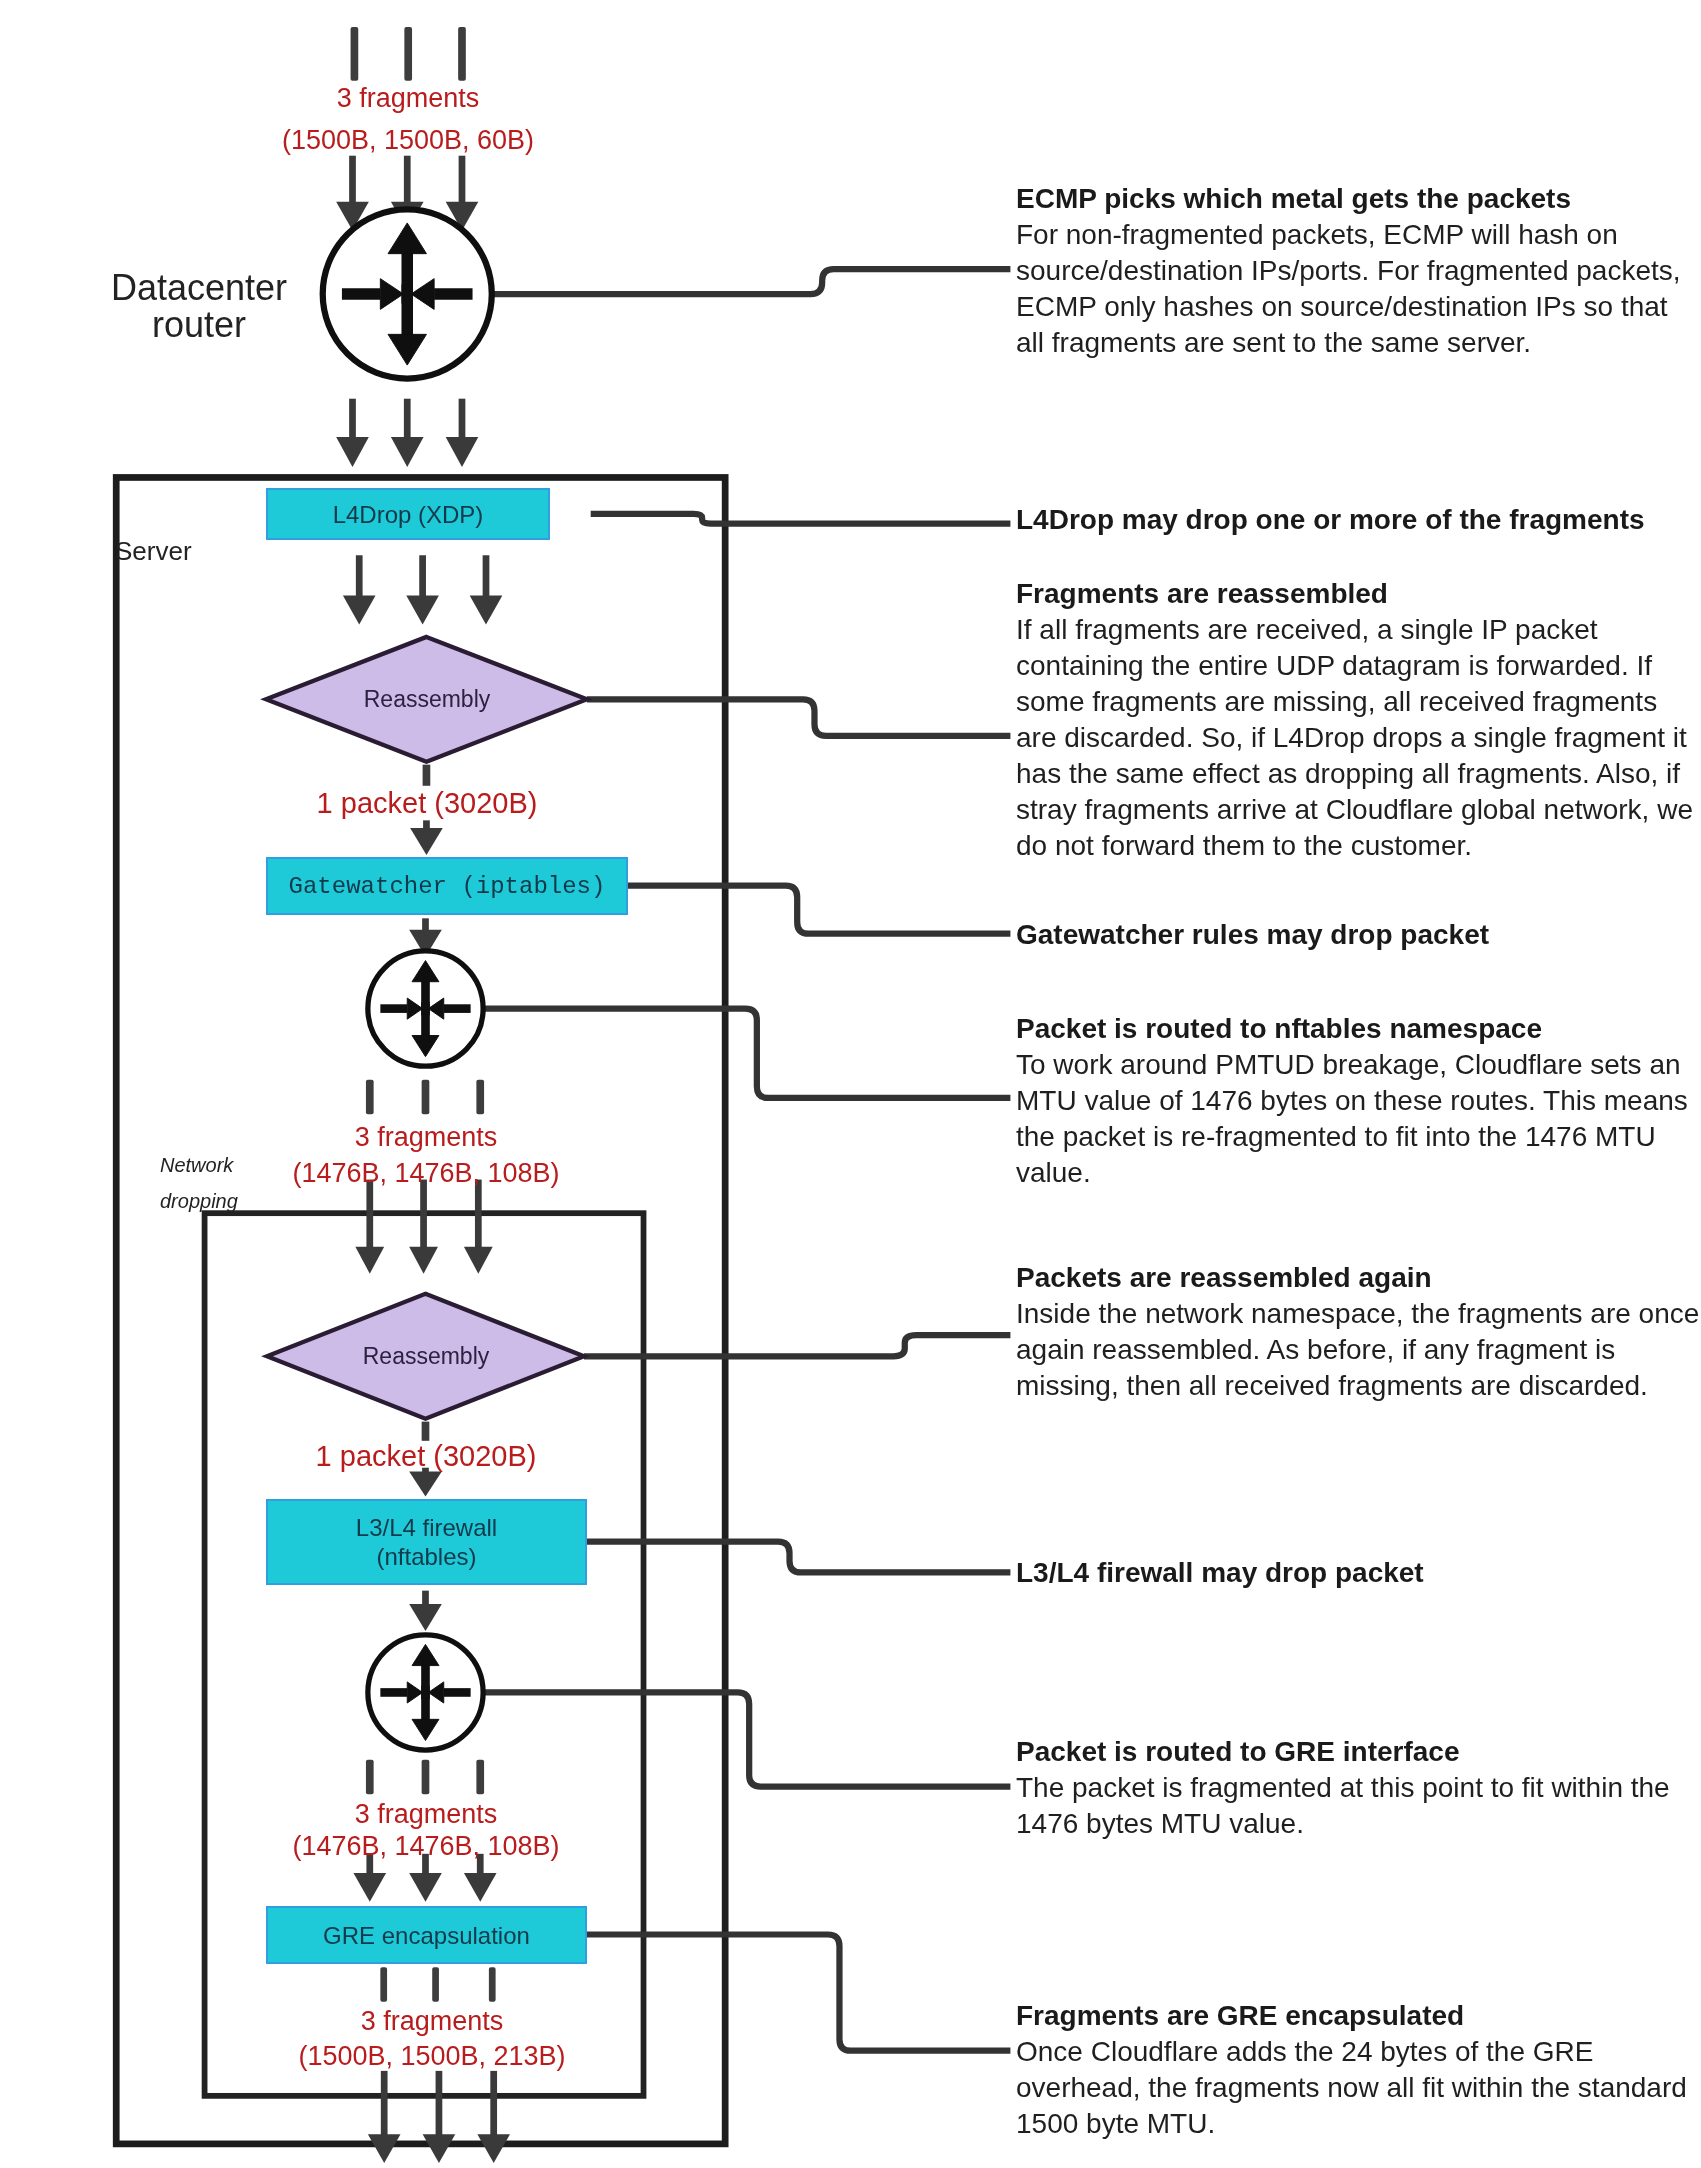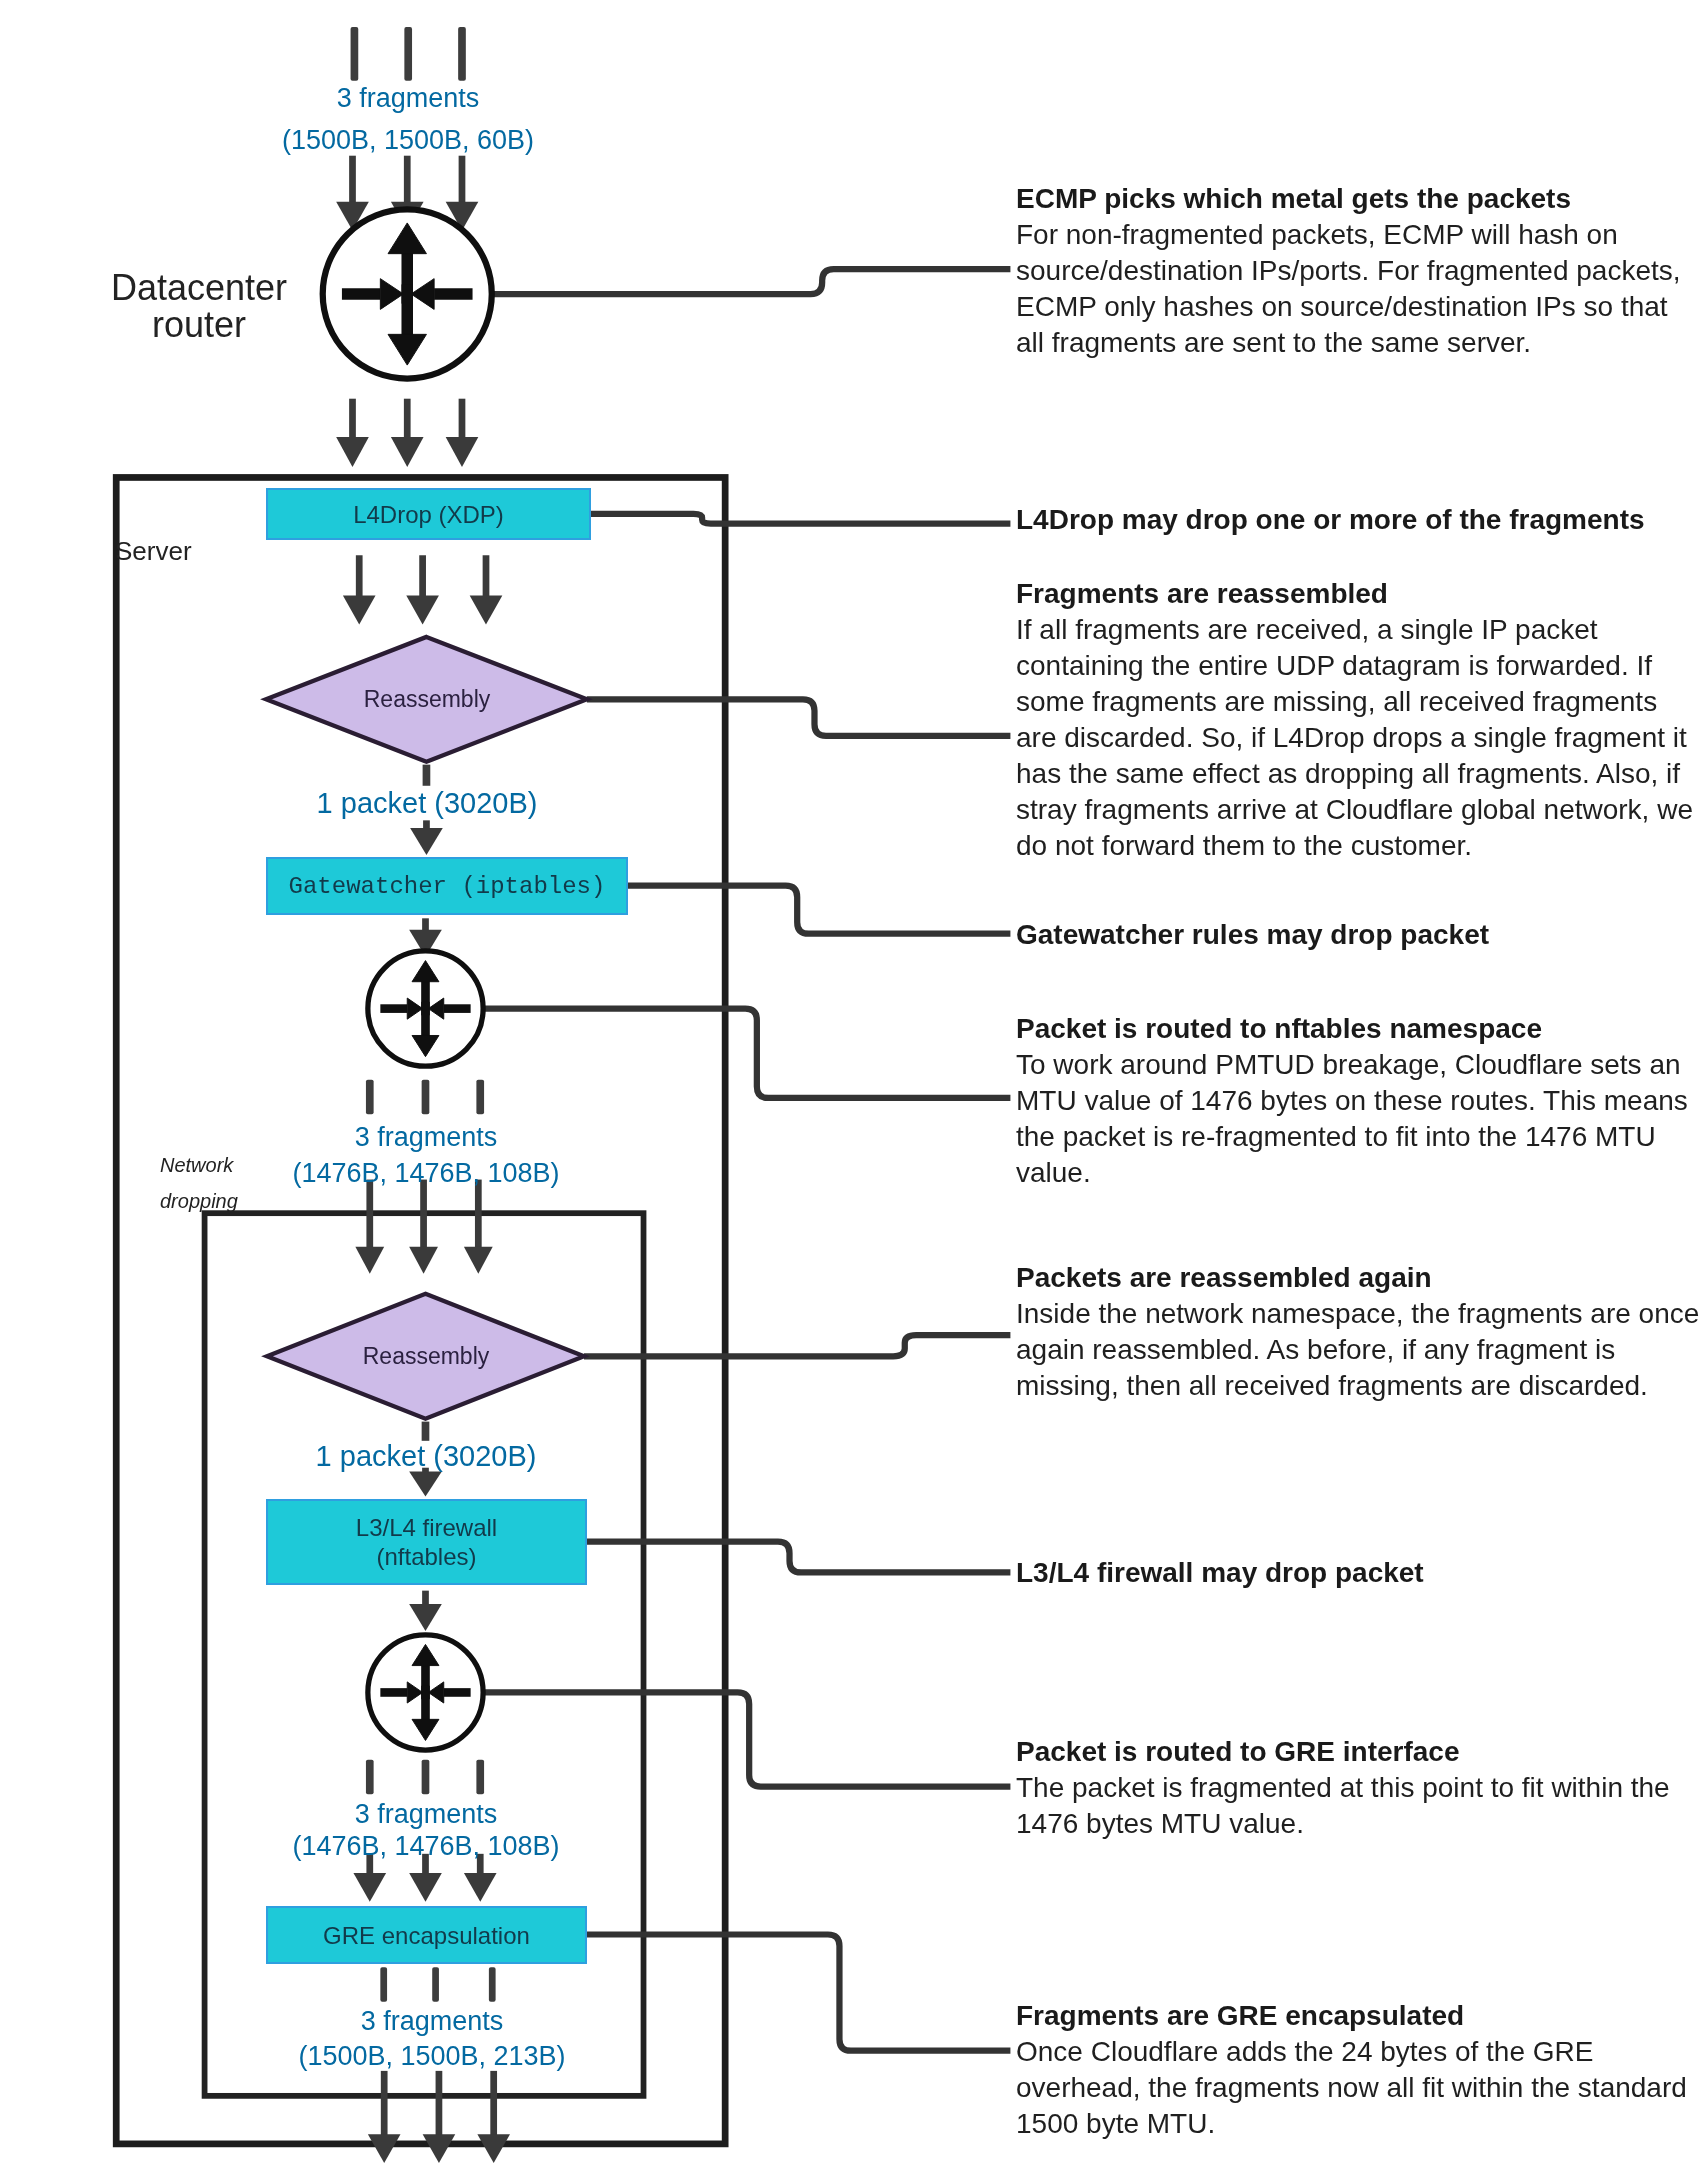--- a/index.html
+++ b/index.html
@@ -3,21 +3,21 @@
 <meta charset="utf-8">
 <style>
   html,body{margin:0;padding:0;background:#ffffff;}
   body{
     width:1701px;height:2168px;position:relative;overflow:hidden;
     font-family:"Liberation Sans","DejaVu Sans",sans-serif;color:#1f1f1f;
   }
   svg.layer{position:absolute;left:0;top:0;z-index:1;}
   .flow-label{
     position:absolute;z-index:3;text-align:center;transform:translate(-50%,-50%);
-    font-size:27px;color:#0369a1;white-space:nowrap;
+    font-size:27px;color:#b91c1c;white-space:nowrap;
   }
   .side-label{
     position:absolute;z-index:3;font-size:28px;color:#232323;white-space:nowrap;
   }
   .cyanbox{
     position:absolute;z-index:2;background:#1ec9d8;border:2.9px solid #2f9fe0;
     box-sizing:border-box;display:flex;align-items:center;justify-content:center;
     flex-direction:column;font-size:24px;color:#123a4a;text-align:center;line-height:29px;
   }
   .diamond-label{
@@ -199,21 +199,21 @@
 <div class="flow-label" style="left:408px;top:98px;">3 fragments</div>
 <div class="flow-label" style="left:408px;top:140px;">(1500B, 1500B, 60B)</div>
 
 <div class="side-label" style="left:91px;top:269px;width:216px;text-align:center;font-size:36px;line-height:37px;z-index:3;">
   <div>Datacenter</div>
   <div>router</div>
 </div>
 
 <div class="side-label" style="left:115px;top:536px;font-size:26px;">Server</div>
 
-<div class="cyanbox" style="left:266px;top:488px;width:325px;height:52px;">
+<div class="cyanbox" style="left:266px;top:488px;width:284px;height:52px;">
   <span>L4Drop (XDP)</span>
 </div>
 
 <div class="diamond-label" style="left:427px;top:699px;">Reassembly</div>
 
 <div class="flow-label" style="left:427px;top:803px;font-size:29px;">1 packet (3020B)</div>
 
 <div class="cyanbox" style="left:266px;top:857px;width:362px;height:58px;font-family:Liberation Mono, monospace;">
   <span>Gatewatcher (iptables)</span>
 </div>

